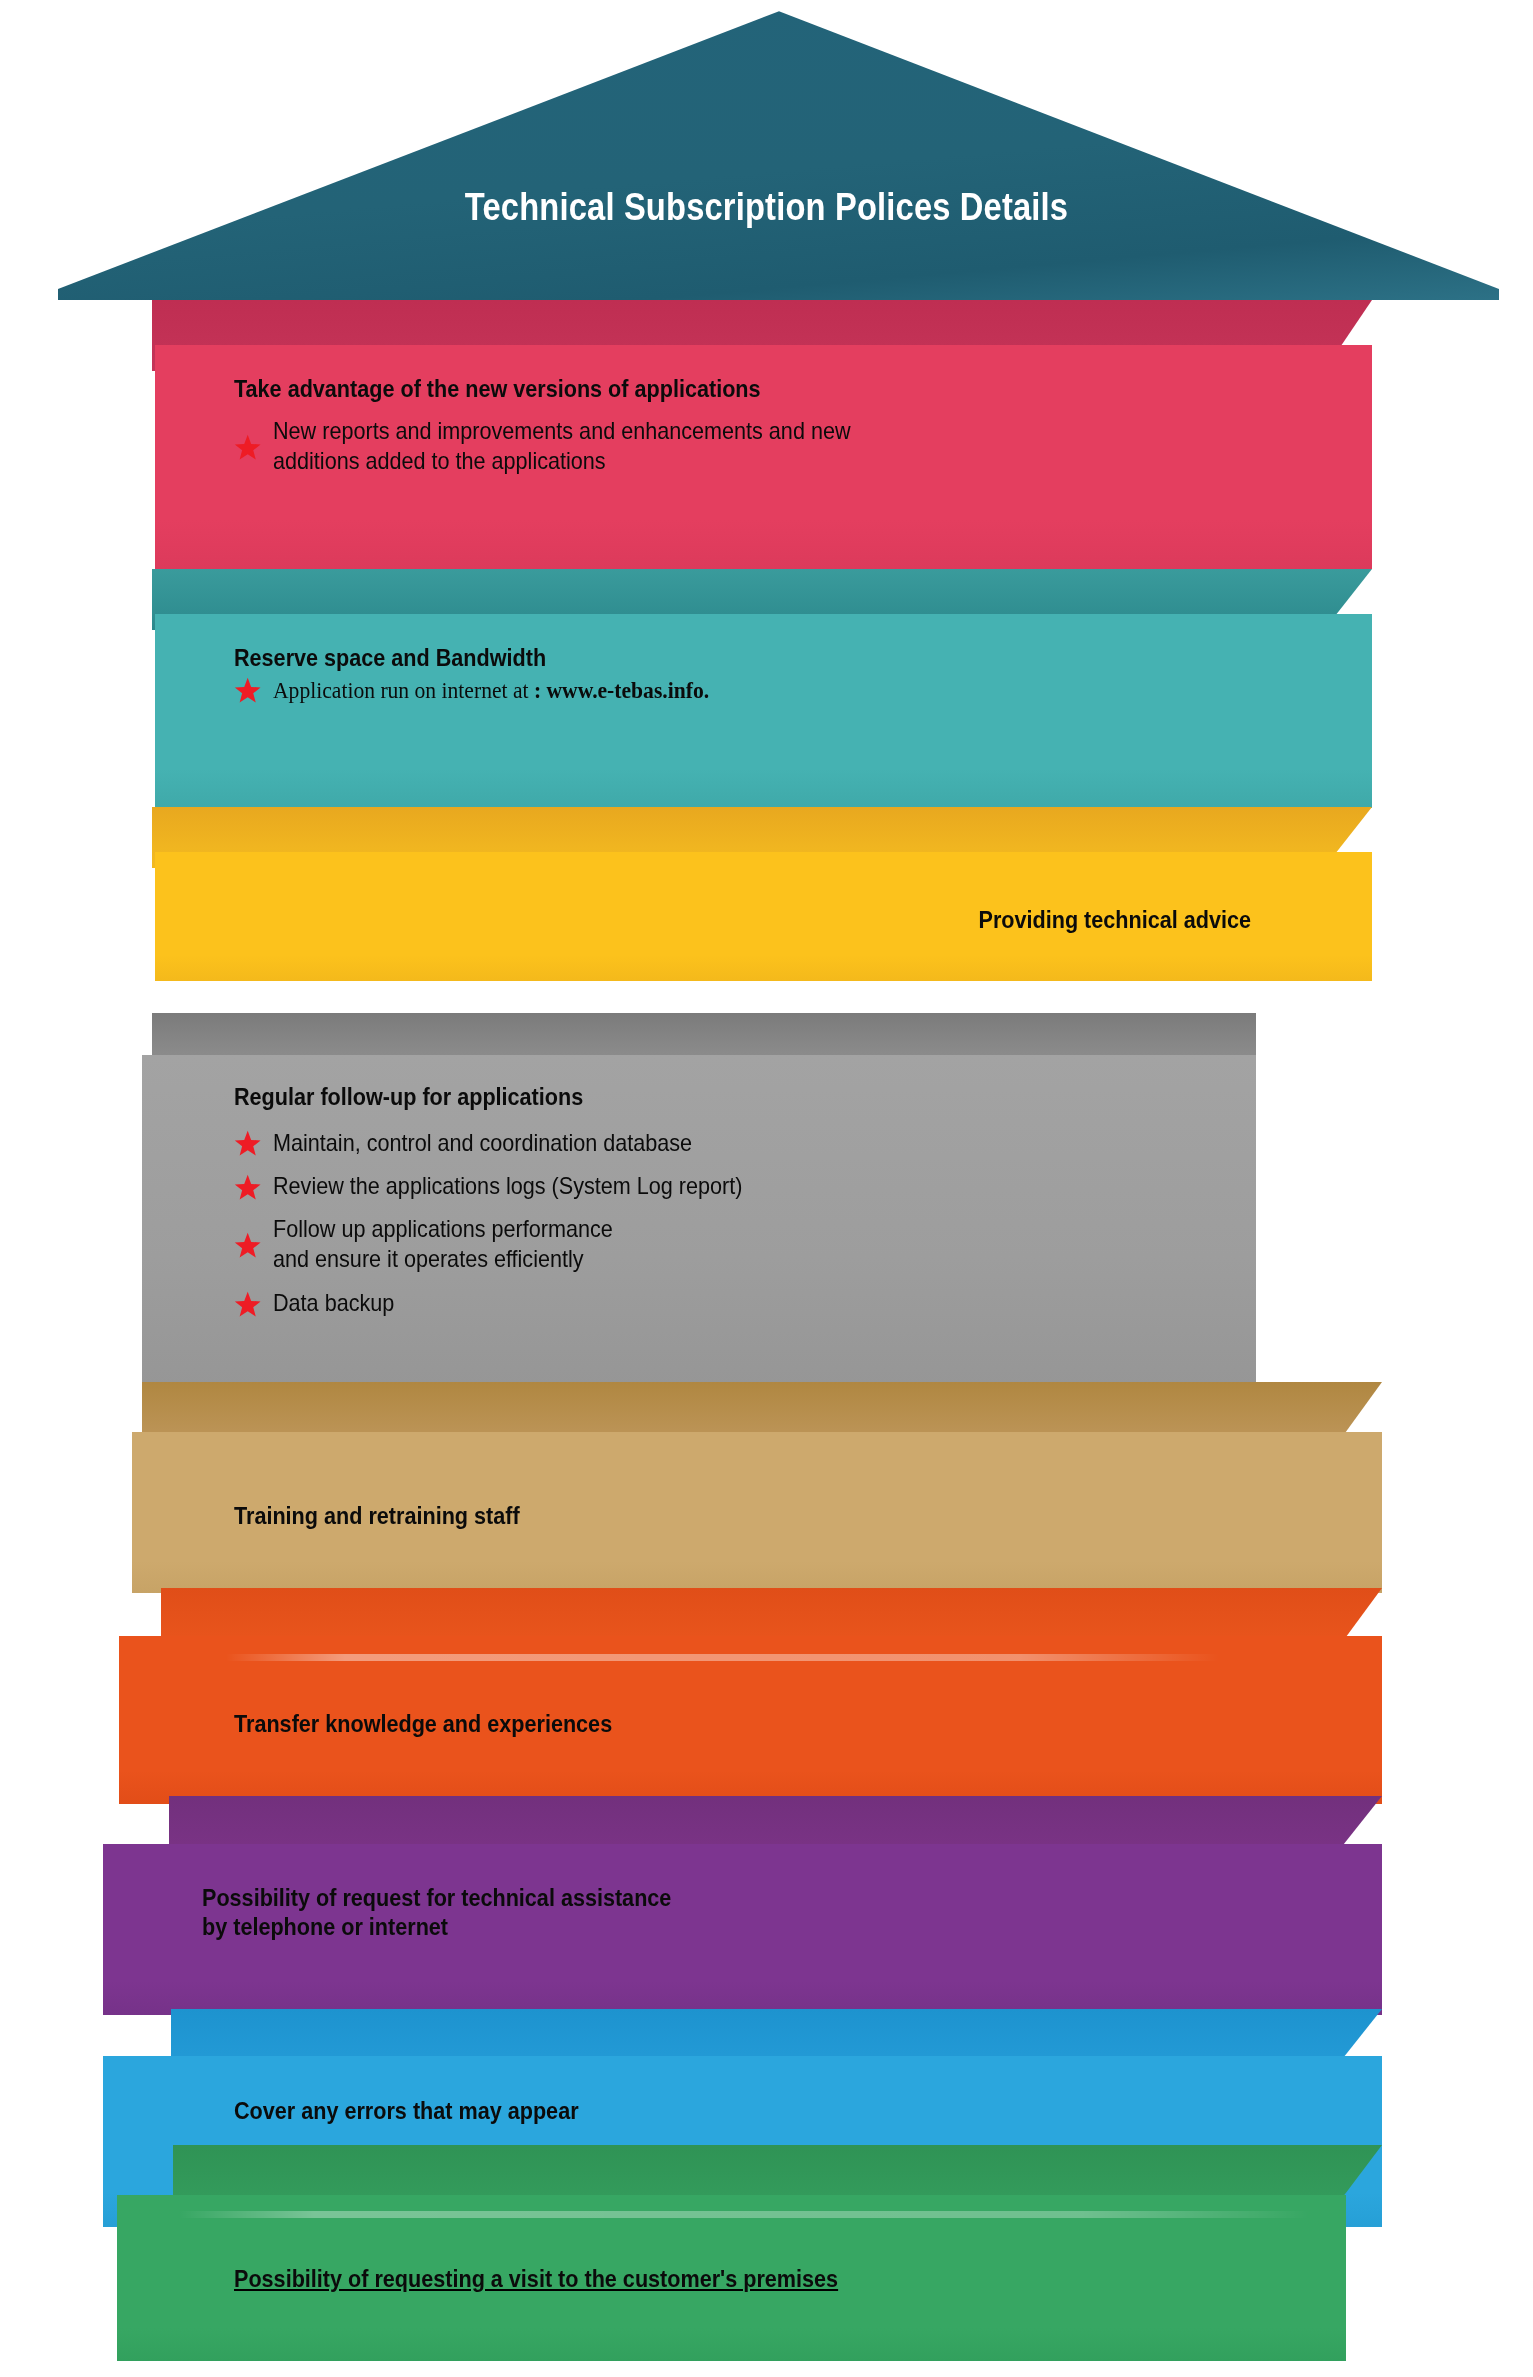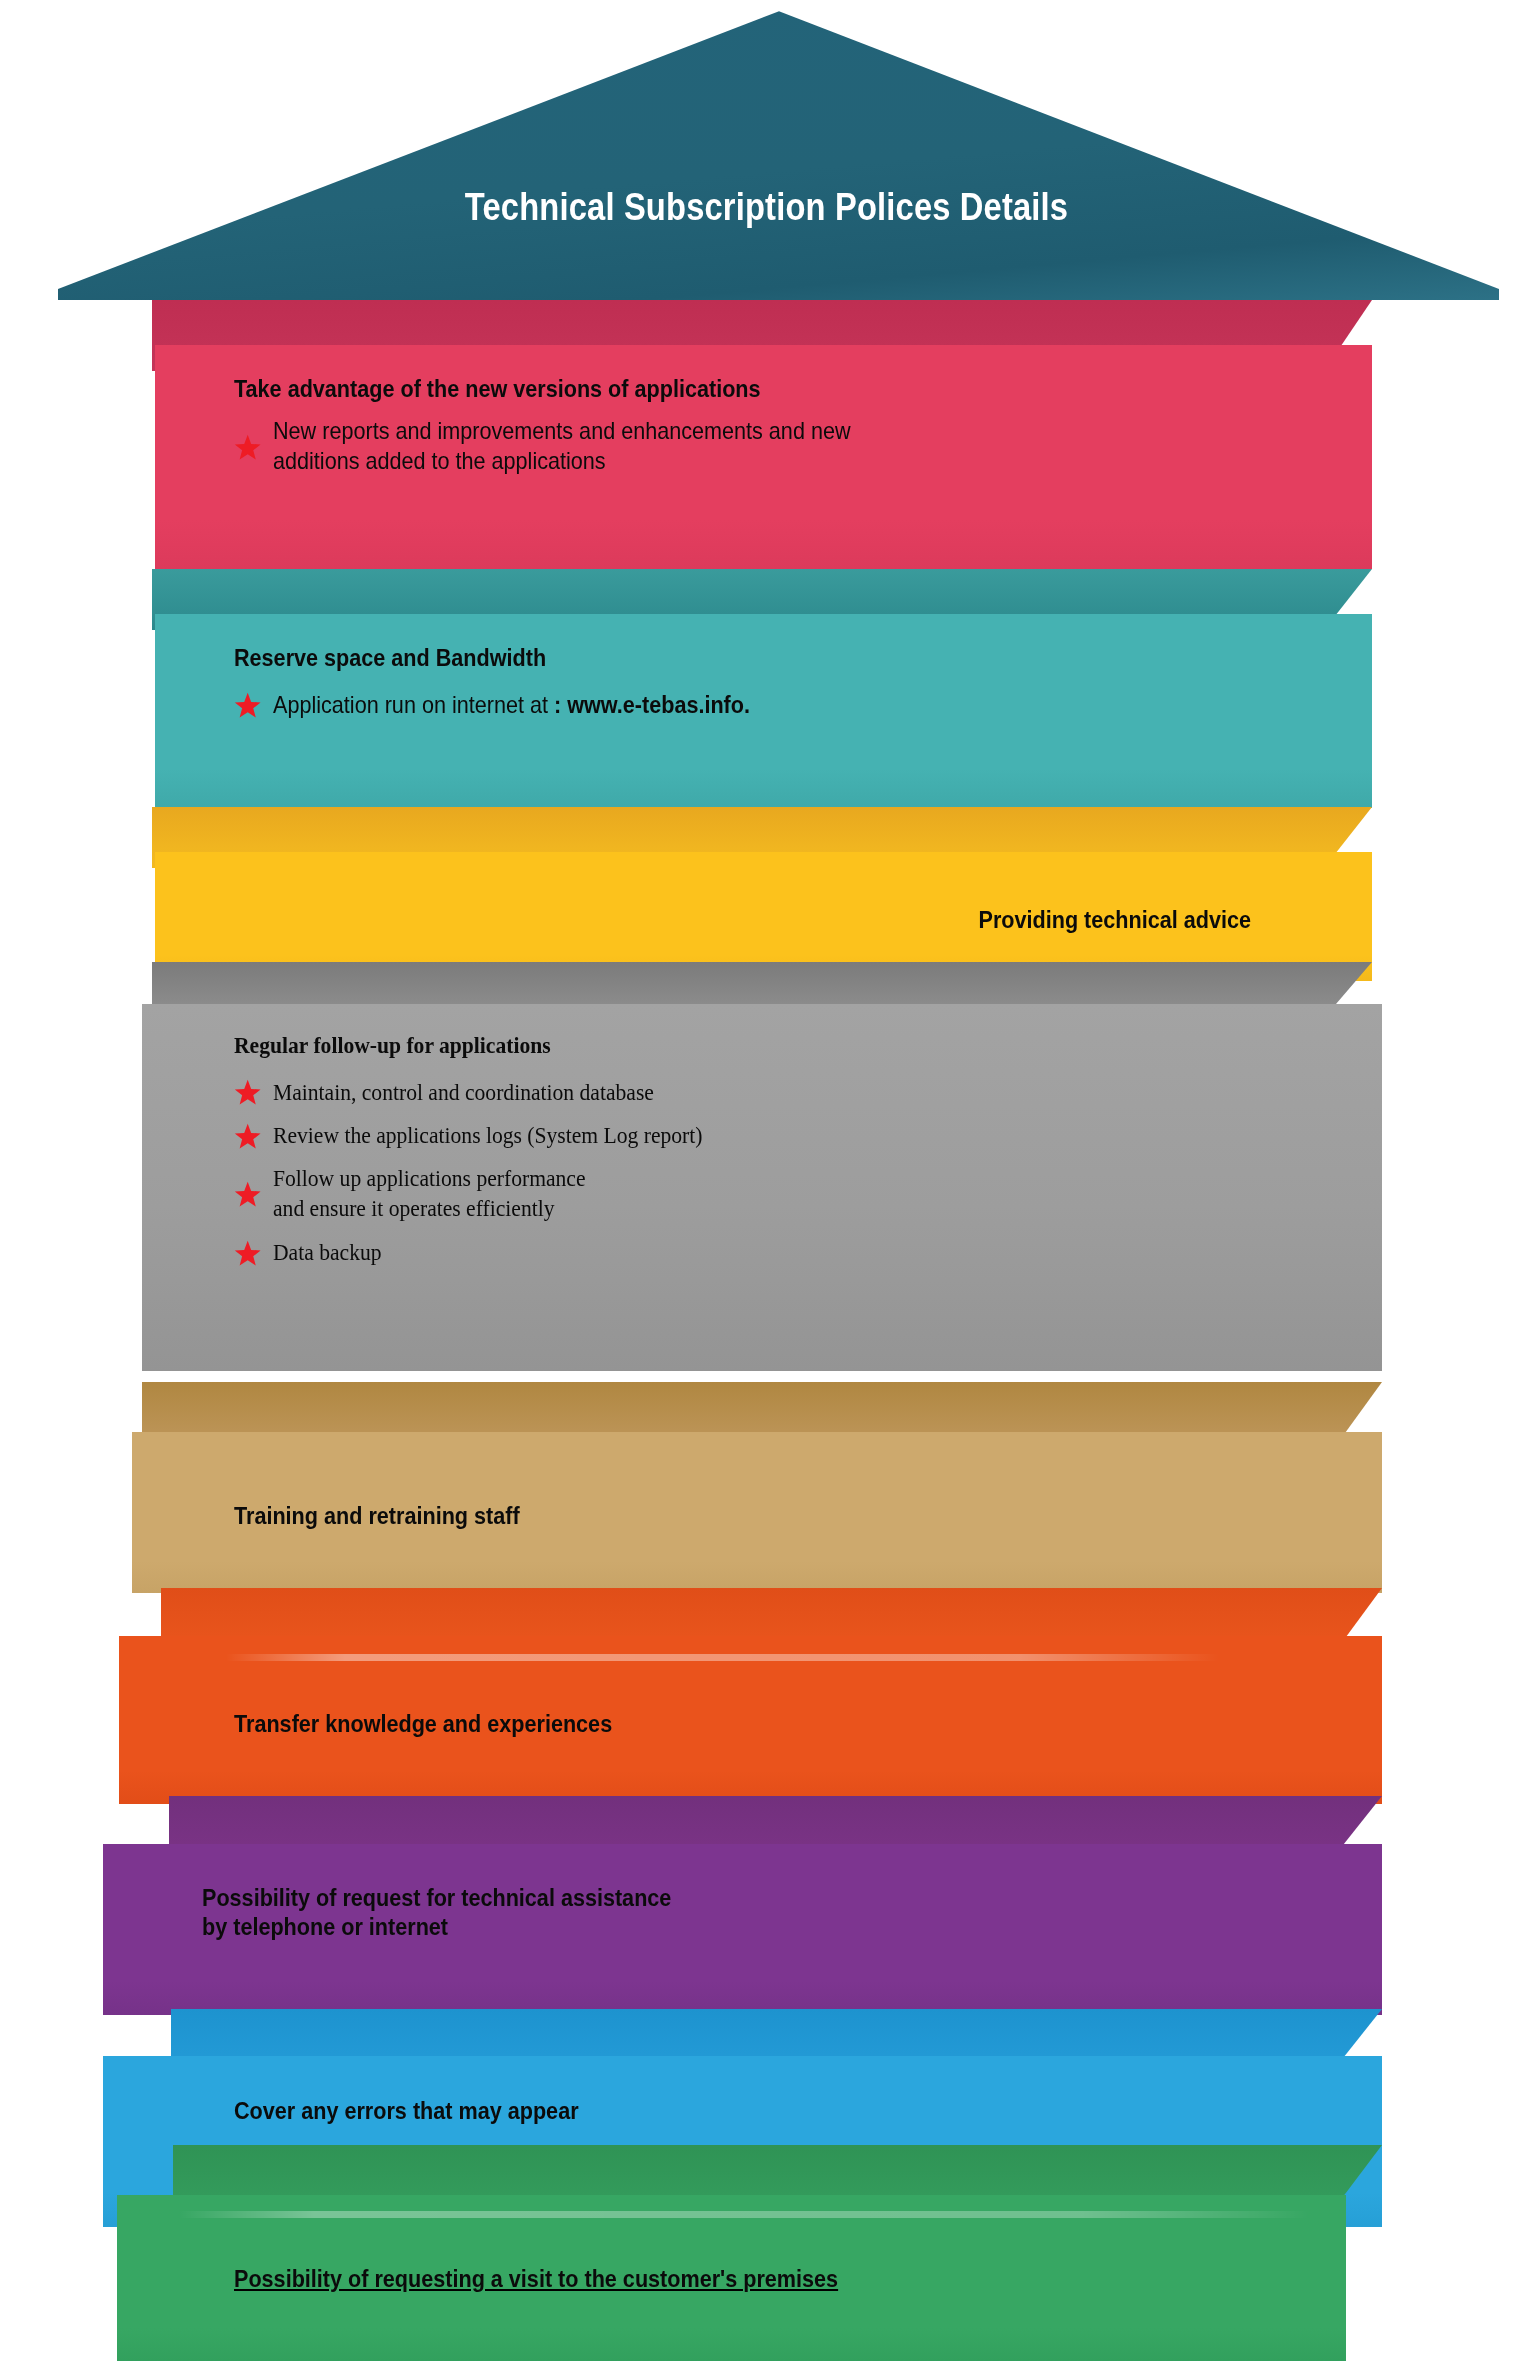--- a/index.html
+++ b/index.html
@@ -85,40 +85,40 @@
 additions added to the applications</span>
       </div>
     </div>
   </div>
 
   <div class="band" style="left:0;top:569px;width:1533px;height:242px;">
     <div class="flap f-teal" style="height:89px;-webkit-clip-path:polygon(152px 0,1372px 0,1324px 61px,152px 61px);clip-path:polygon(152px 0,1372px 0,1324px 61px,152px 61px);"></div>
     <div class="face c-teal" style="top:45px;height:194px;-webkit-clip-path:polygon(155px 0,1372px 0,1372px 194px,155px 194px);clip-path:polygon(155px 0,1372px 0,1372px 194px,155px 194px);"></div>
     <div class="content" style="left:234px;top:74px;width:1130px;">
       <div class="hd">Reserve space and Bandwidth</div>
-      <div class="li" style="margin-top:17px;">
+      <div class="li" style="margin-top:2px;font-family:Liberation Serif, serif;">
         <span class="star">
           <svg viewBox="0 0 34 34" width="27.4" height="27.4">
               <polygon points="17,1 21.3,12.3 33,12.9 23.9,20.3 27,31.7 17,25.2 7,31.7 10.1,20.3 1,12.9 12.7,12.3" fill="#ee1c25"></polygon>
             </svg>
         </span>
         <span class="txt"><span>Application run on internet at </span><span class="bold">: www.e-tebas.info.</span></span>
       </div>
     </div>
   </div>
 
   <div class="band" style="left:0;top:807px;width:1533px;height:194px;">
     <div class="flap f-yel" style="height:89px;-webkit-clip-path:polygon(152px 0,1372px 0,1324px 61px,152px 61px);clip-path:polygon(152px 0,1372px 0,1324px 61px,152px 61px);"></div>
     <div class="face c-yel" style="top:45px;height:129px;-webkit-clip-path:polygon(155px 0,1372px 0,1372px 129px,155px 129px);clip-path:polygon(155px 0,1372px 0,1372px 129px,155px 129px);"></div>
     <div class="content" style="left:234px;top:98px;width:1130px;text-align:right;">
       <div class="hd">Providing technical advice</div>
     </div>
   </div>
 
-  <div class="band" style="left:0;top:962px;width:1533px;height:412px;font-family:Liberation Serif, serif;">
+  <div class="band" style="left:0;top:1013px;width:1256px;height:412px;">
     <div class="flap f-gray" style="height:89px;-webkit-clip-path:polygon(152px 0,1372px 0,1324px 56px,152px 56px);clip-path:polygon(152px 0,1372px 0,1324px 56px,152px 56px);"></div>
     <div class="face c-gray" style="top:42px;height:367px;-webkit-clip-path:polygon(142px 0,1382px 0,1382px 367px,142px 367px);clip-path:polygon(142px 0,1382px 0,1382px 367px,142px 367px);"></div>
     <div class="content" style="left:234px;top:69px;width:1146px;">
       <div class="hd">Regular follow-up for applications</div>
       <div style="margin-top:16px;">
         <div class="li">
           <span class="star">
             <svg viewBox="0 0 34 34" width="27.4" height="27.4">
                 <polygon points="17,1 21.3,12.3 33,12.9 23.9,20.3 27,31.7 17,25.2 7,31.7 10.1,20.3 1,12.9 12.7,12.3" fill="#ee1c25"></polygon>
               </svg>

